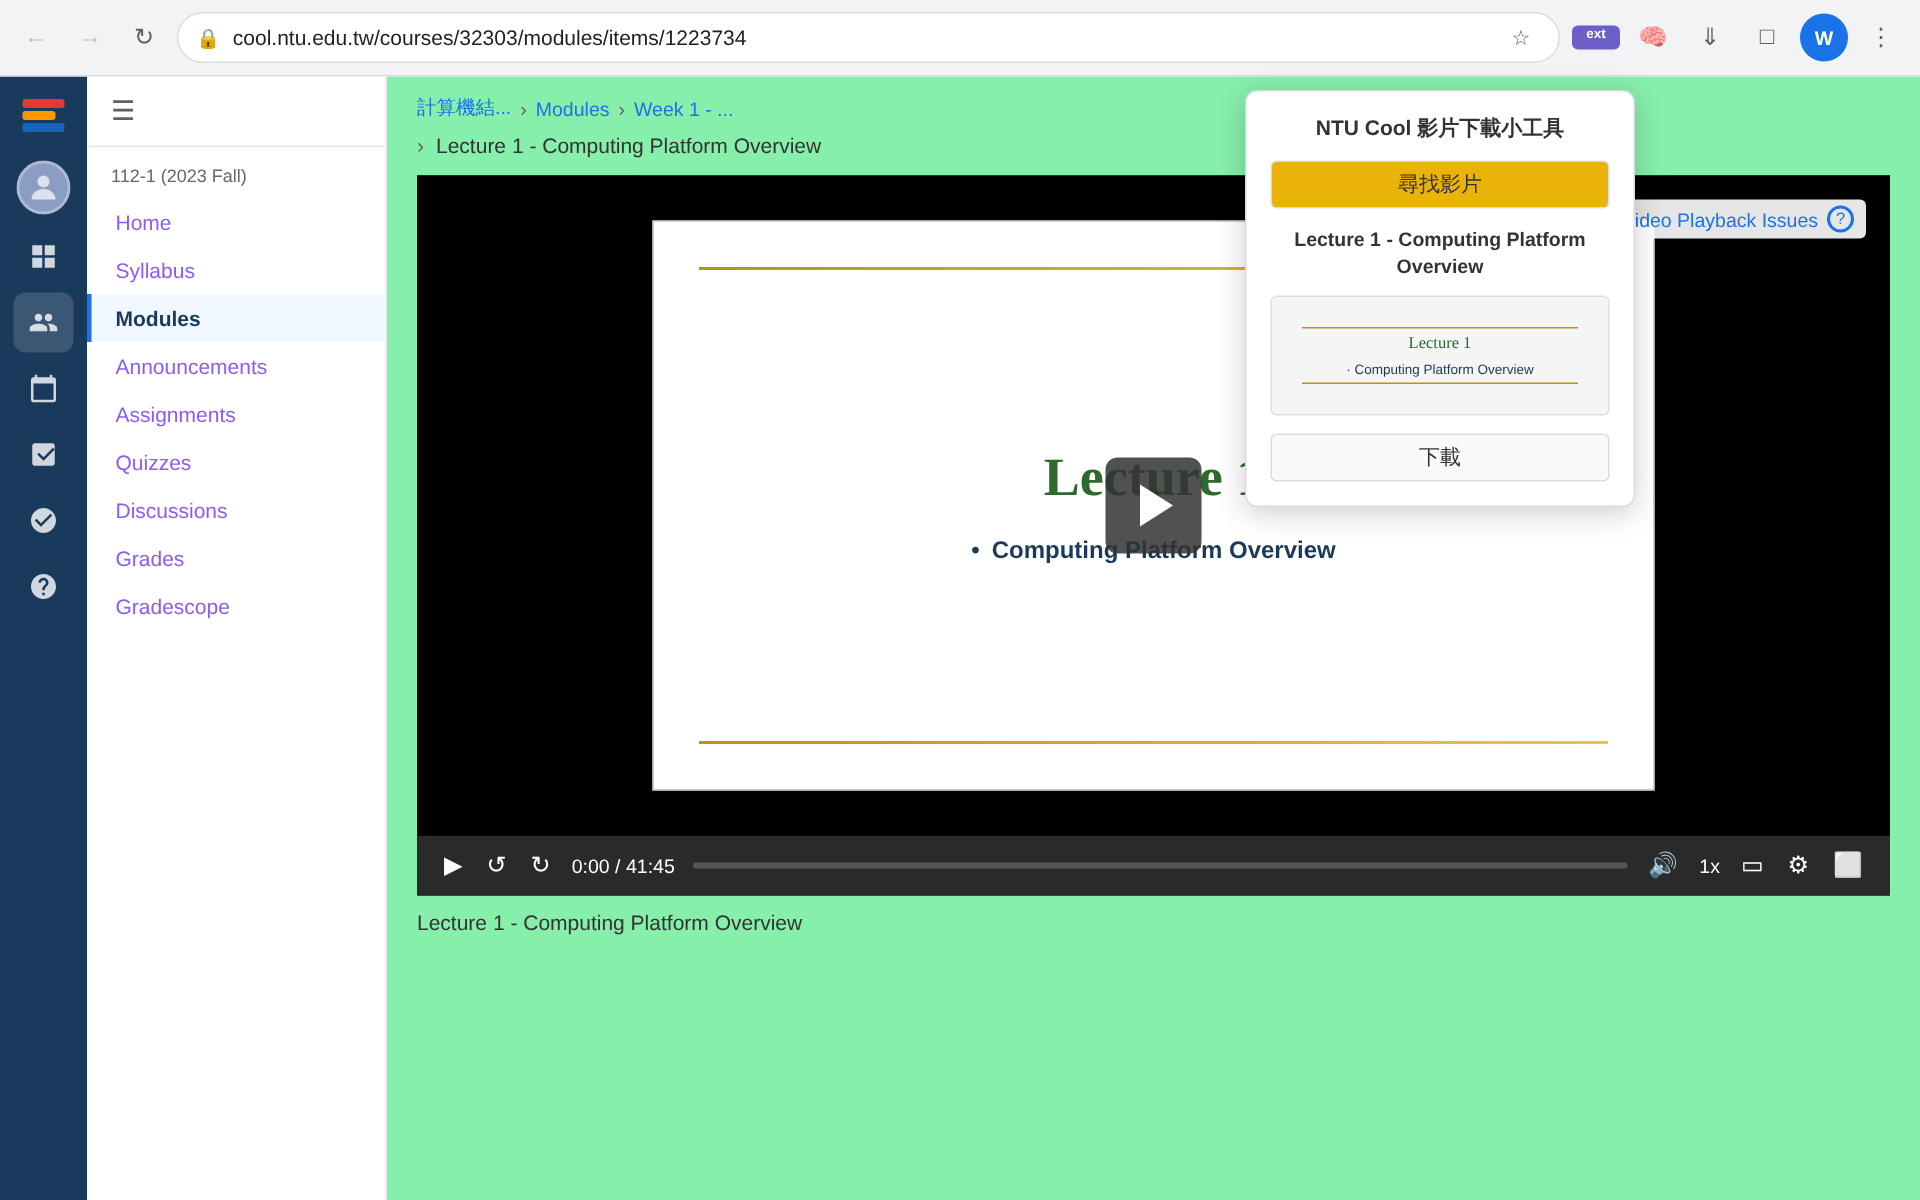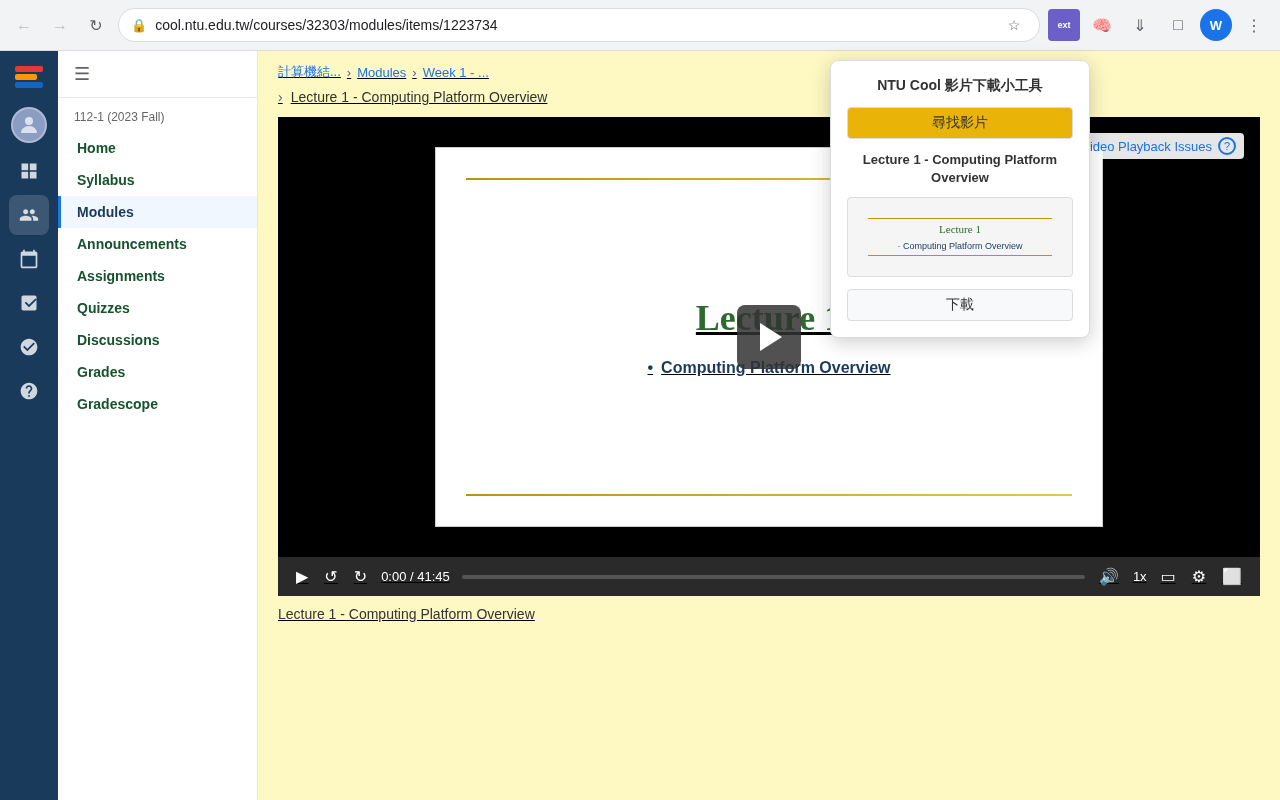--- a/index.html
+++ b/index.html
@@ -8,21 +8,21 @@
     
     .browser-chrome { background: #f1f3f4; border-bottom: 1px solid #dadce0; flex-shrink: 0; }
     .browser-toolbar { display: flex; align-items: center; padding: 8px 10px; gap: 8px; }
     .browser-nav-btn { width: 28px; height: 28px; border-radius: 50%; border: none; background: transparent; cursor: pointer; display: flex; align-items: center; justify-content: center; color: #5f6368; font-size: 16px; }
     .browser-nav-btn.disabled { color: #bdc1c6; cursor: default; }
     .address-bar { flex: 1; display: flex; align-items: center; background: #fff; border: 1px solid #dadce0; border-radius: 20px; padding: 4px 12px; gap: 8px; height: 34px; }
     .address-bar-icon { color: #5f6368; font-size: 13px; }
     .address-text { flex: 1; font-size: 14px; color: #202124; }
     .address-actions { display: flex; align-items: center; gap: 4px; }
     .addr-btn { width: 26px; height: 26px; border-radius: 50%; border: none; background: transparent; cursor: pointer; display: flex; align-items: center; justify-content: center; color: #5f6368; font-size: 14px; }
-    .ext-icon { width: 32px; height: 32px; border-radius: 4px; background: #6c5fc7; display: flex; align-items: center; justify-content: center; color: white; font-size: 10px; font-weight: bold; }
+    .ext-icon { width: 32px; height: 16px; border-radius: 4px; background: #6c5fc7; display: flex; align-items: flex-start; justify-content: center; color: white; font-size: 10px; font-weight: bold; }
     .browser-actions { display: flex; align-items: center; gap: 6px; }
     .action-btn { width: 32px; height: 32px; border-radius: 50%; border: none; background: transparent; cursor: pointer; display: flex; align-items: center; justify-content: center; color: #5f6368; font-size: 16px; }
     .profile-btn { width: 32px; height: 32px; border-radius: 50%; background: #1a73e8; color: white; display: flex; align-items: center; justify-content: center; font-size: 13px; font-weight: bold; cursor: pointer; }
 
     
     .app-container { display: flex; flex: 1; overflow: hidden; }
 
     
     .icon-sidebar { width: 58px; background: #1a3a5c; display: flex; flex-direction: column; align-items: center; padding: 8px 0; gap: 4px; flex-shrink: 0; }
     .icon-sidebar-logo { width: 36px; height: 36px; display: flex; align-items: center; justify-content: center; margin-bottom: 8px; }
@@ -34,25 +34,25 @@
     .sidebar-icon-btn { width: 40px; height: 40px; border-radius: 8px; border: none; background: transparent; cursor: pointer; display: flex; align-items: center; justify-content: center; color: rgba(255,255,255,0.8); font-size: 18px; }
     .sidebar-icon-btn.active { background: rgba(255,255,255,0.15); }
     .avatar-btn { width: 36px; height: 36px; border-radius: 50%; background: #8b9dc3; border: 2px solid rgba(255,255,255,0.3); cursor: pointer; overflow: hidden; display: flex; align-items: center; justify-content: center; margin-bottom: 4px; }
 
     
     .course-sidebar { width: 200px; background: #fff; border-right: 1px solid #e5e7eb; overflow-y: auto; flex-shrink: 0; }
     .sidebar-header { padding: 12px 16px; border-bottom: 1px solid #e5e7eb; display: flex; align-items: center; gap: 8px; }
     .hamburger-btn { background: none; border: none; cursor: pointer; color: #5f6368; font-size: 18px; }
     .course-info { padding: 12px 16px 8px; }
     .semester-label { font-size: 12px; color: #666; }
-    .nav-item { display: block; padding: 8px 16px; color: #14532d; text-decoration: none; font-size: 14px; cursor: pointer; border-left: 3px solid transparent; font-weight: bold; }
+    .nav-item { display: block; padding: 8px 16px; color: #8b5cf6; text-decoration: none; font-size: 14px; cursor: pointer; border-left: 3px solid transparent; }
     .nav-item.active { border-left: 3px solid #1a73e8; background: #f0f7ff; color: #1a3a5c; font-weight: 600; }
 
     
-    .main-content { flex: 1; overflow-y: auto; background: #fef9c3; position: relative; text-decoration: underline; }
+    .main-content { flex: 1; overflow-y: auto; background: #86efac; position: relative; }
     .breadcrumb { padding: 12px 20px 6px; display: flex; align-items: center; gap: 6px; font-size: 13px; }
     .breadcrumb-link { color: #1a73e8; text-decoration: none; cursor: pointer; }
     .breadcrumb-separator { color: #5f6368; }
     .page-title-row { padding: 2px 20px 12px; display: flex; align-items: center; gap: 8px; }
     .page-title-arrow { color: #5f6368; }
 
     
     .video-wrapper { position: relative; background: #000; margin: 0 20px; }
     .video-area { width: 100%; background: #000; display: flex; flex-direction: column; align-items: center; justify-content: center; position: relative; min-height: 440px; overflow: hidden; }
     .slide-content { background: #fff; width: 68%; height: 380px; display: flex; flex-direction: column; align-items: center; justify-content: center; position: relative; margin: 20px auto; border: 1px solid #ccc; }

